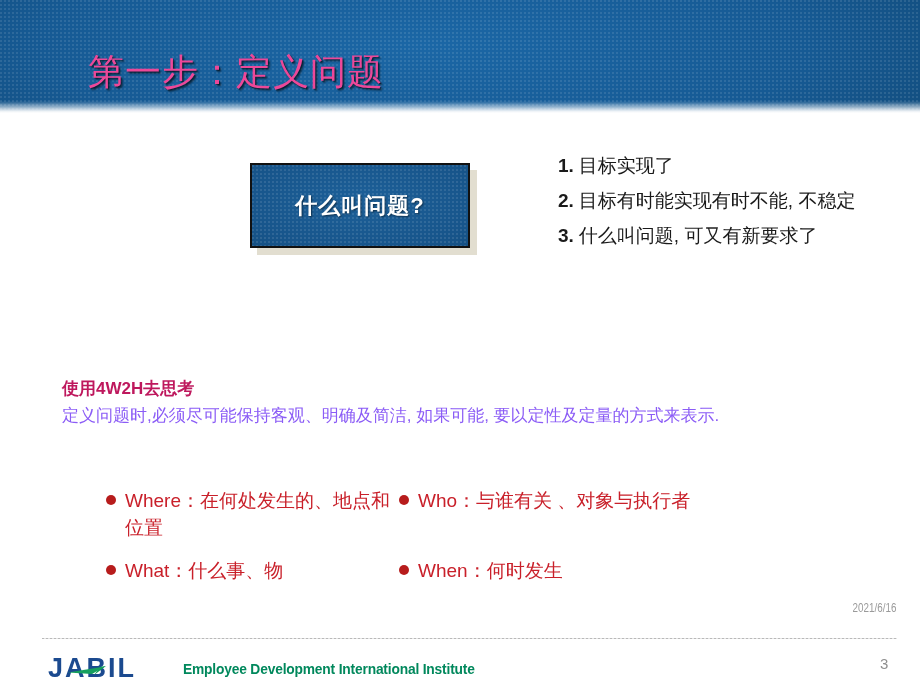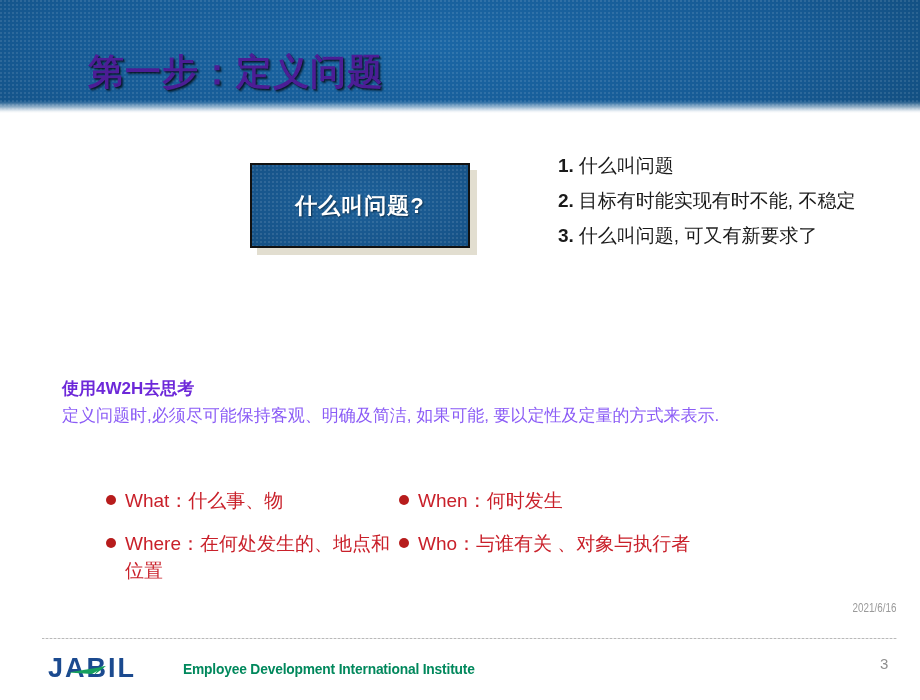--- a/index.html
+++ b/index.html
@@ -40,22 +40,22 @@
     bottom: 0;
     width: 920px;
     height: 12px;
     background: linear-gradient(to bottom, rgba(255,255,255,0) 0%, rgba(255,255,255,0.92) 85%, #fff 100%);
   }
   .slide-title {
     position: absolute;
     left: 88px;
     top: 48px;
     font-size: 36px;
-    font-weight: bold;
-    color: #4c1d95;
+    font-weight: normal;
+    color: #ec4899;
     letter-spacing: 1px;
     text-shadow: 2px 2px 2px rgba(0,0,0,0.55), 1px 1px 0 rgba(0,0,0,0.35);
     white-space: nowrap;
   }
 
   
   .q-box-wrap {
     position: absolute;
     left: 250px;
     top: 163px;
@@ -129,21 +129,21 @@
     flex: 1 1 auto;
   }
 
   
   .h4w2h-title {
     position: absolute;
     left: 62px;
     top: 377px;
     font-size: 17px;
     font-weight: bold;
-    color: #6d28d9;
+    color: #be185d;
   }
   .h4w2h-body {
     position: absolute;
     left: 62px;
     top: 402px;
     width: 800px;
     font-size: 17px;
     line-height: 27px;
     color: #8b5cf6;
   }
@@ -242,56 +242,56 @@
   <div class="q-box-shadow"></div>
   <div class="q-box">
     <div class="q-box-texture"></div>
     <div class="q-box-text">什么叫问题?</div>
   </div>
 </div>
 
 <div class="num-list">
   <div class="num-item">
     <span class="num-marker">1.</span>
-    <span class="num-text">什么叫问题</span>
+    <span class="num-text">目标实现了</span>
   </div>
   <div class="num-item">
     <span class="num-marker">2.</span>
     <span class="num-text">目标有时能实现有时不能, 不稳定</span>
   </div>
   <div class="num-item">
     <span class="num-marker">3.</span>
     <span class="num-text">什么叫问题, 可又有新要求了</span>
   </div>
 </div>
 
 <div class="h4w2h-title">使用4W2H去思考</div>
 <div class="h4w2h-body">定义问题时,必须尽可能保持客观、明确及简洁, 如果可能, 要以定性及定量的方式来表示.</div>
 
 <div class="bullets">
+  <div class="b-row">
+    <div class="b-col b-col-left">
+      <span class="b-dot"></span>
+      <span class="b-text"><span class="kw">Where</span><span>：</span><span>在何处发生的、地点和位置</span></span>
+    </div>
+    <div class="b-col b-col-right">
+      <span class="b-dot"></span>
+      <span class="b-text"><span class="kw">Who</span><span>：</span><span>与谁有关 、对象与执行者</span></span>
+    </div>
+  </div>
   <div class="b-row">
     <div class="b-col b-col-left">
       <span class="b-dot"></span>
       <span class="b-text"><span class="kw">What</span><span>：</span><span>什么事、物</span></span>
     </div>
     <div class="b-col b-col-right">
       <span class="b-dot"></span>
       <span class="b-text"><span class="kw">When</span><span>：</span><span>何时发生</span></span>
     </div>
   </div>
-  <div class="b-row">
-    <div class="b-col b-col-left">
-      <span class="b-dot"></span>
-      <span class="b-text"><span class="kw">Where</span><span>：</span><span>在何处发生的、地点和位置</span></span>
-    </div>
-    <div class="b-col b-col-right">
-      <span class="b-dot"></span>
-      <span class="b-text"><span class="kw">Who</span><span>：</span><span>与谁有关 、对象与执行者</span></span>
-    </div>
-  </div>
 </div>
 
 <div class="date-stamp">2021/6/16</div>
 <div class="footer-rule"></div>
 
 <div class="logo">
   <svg width="120" height="32" viewBox="0 0 120 32" xmlns="http://www.w3.org/2000/svg">
     <g fill="#1b4a8f" font-family="Liberation Sans, sans-serif" font-size="27" font-weight="bold">
       <text x="0" y="24" letter-spacing="2">JABIL</text>
     </g>

